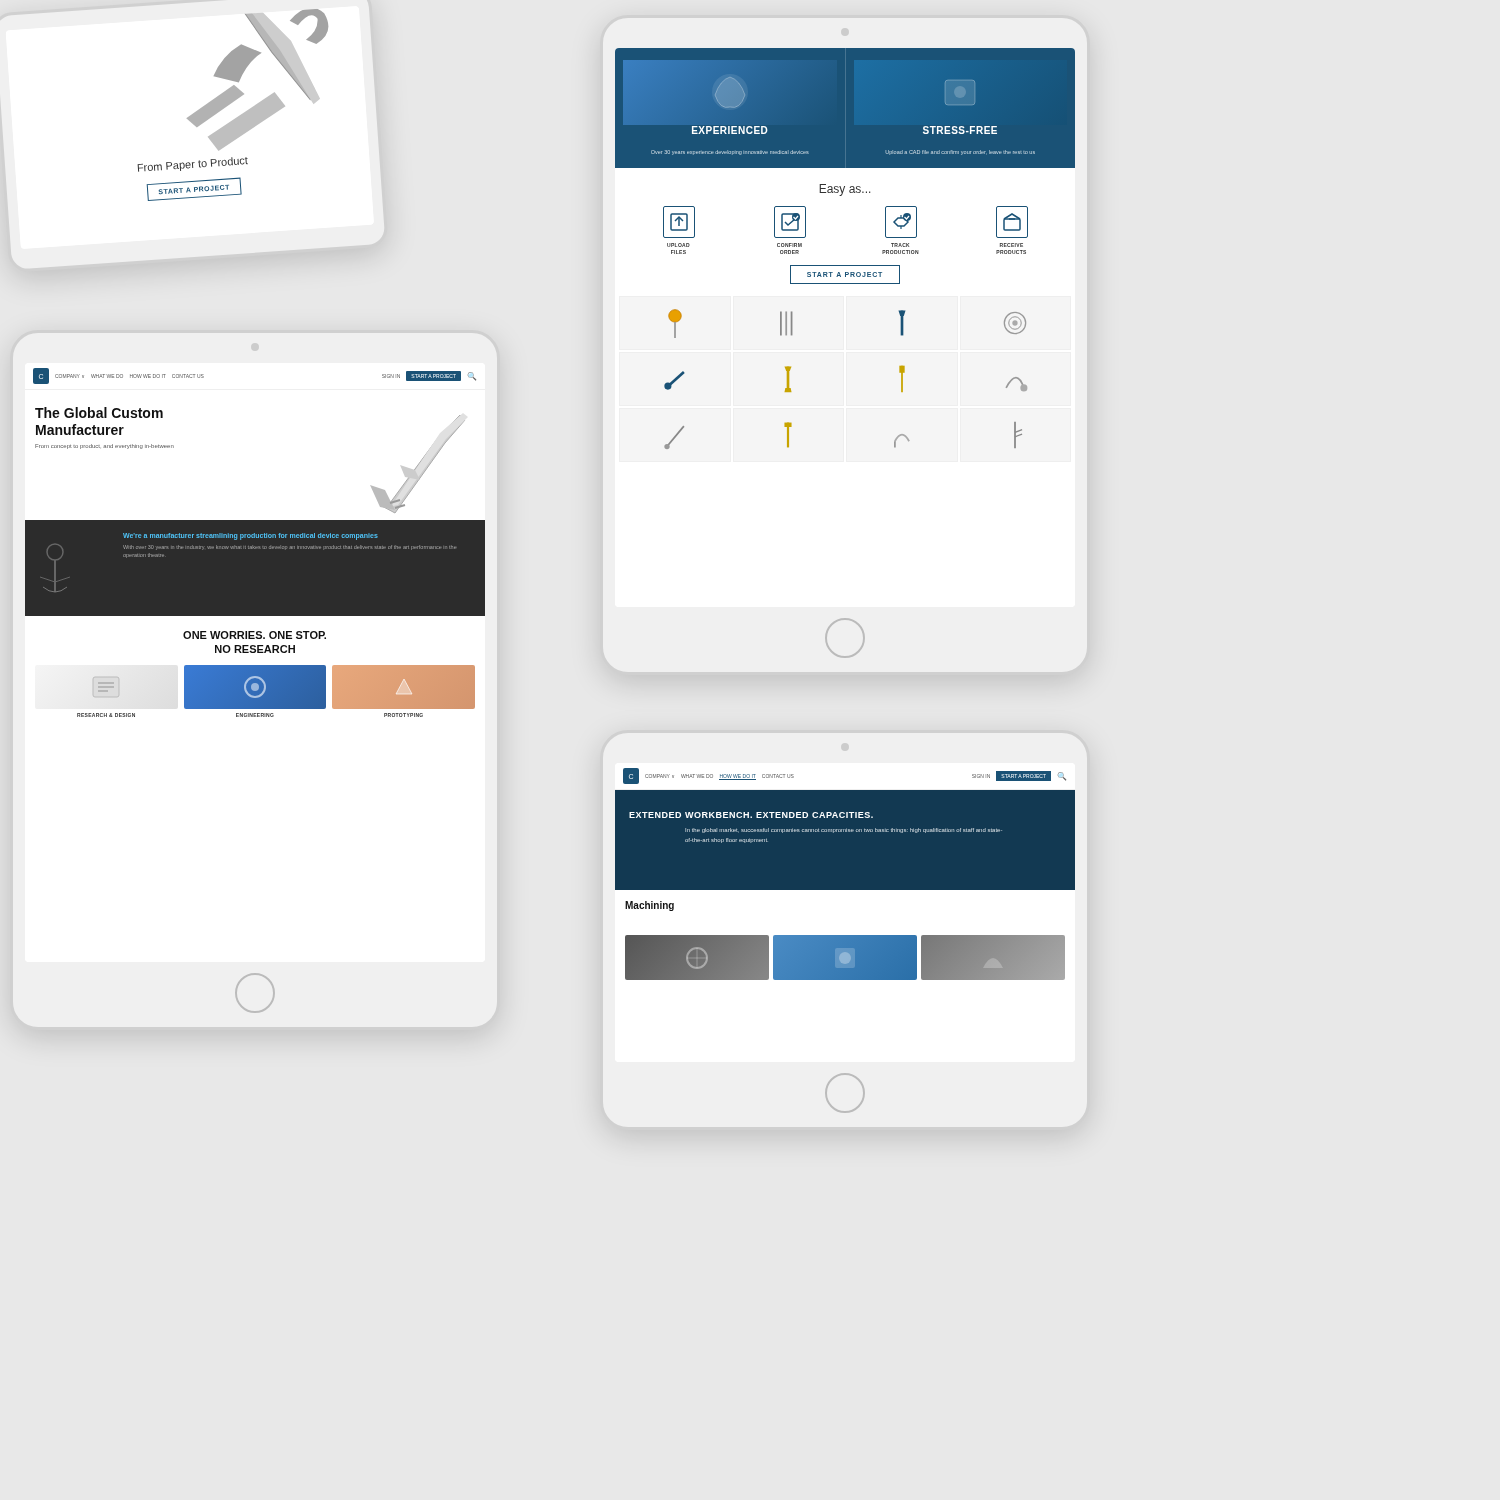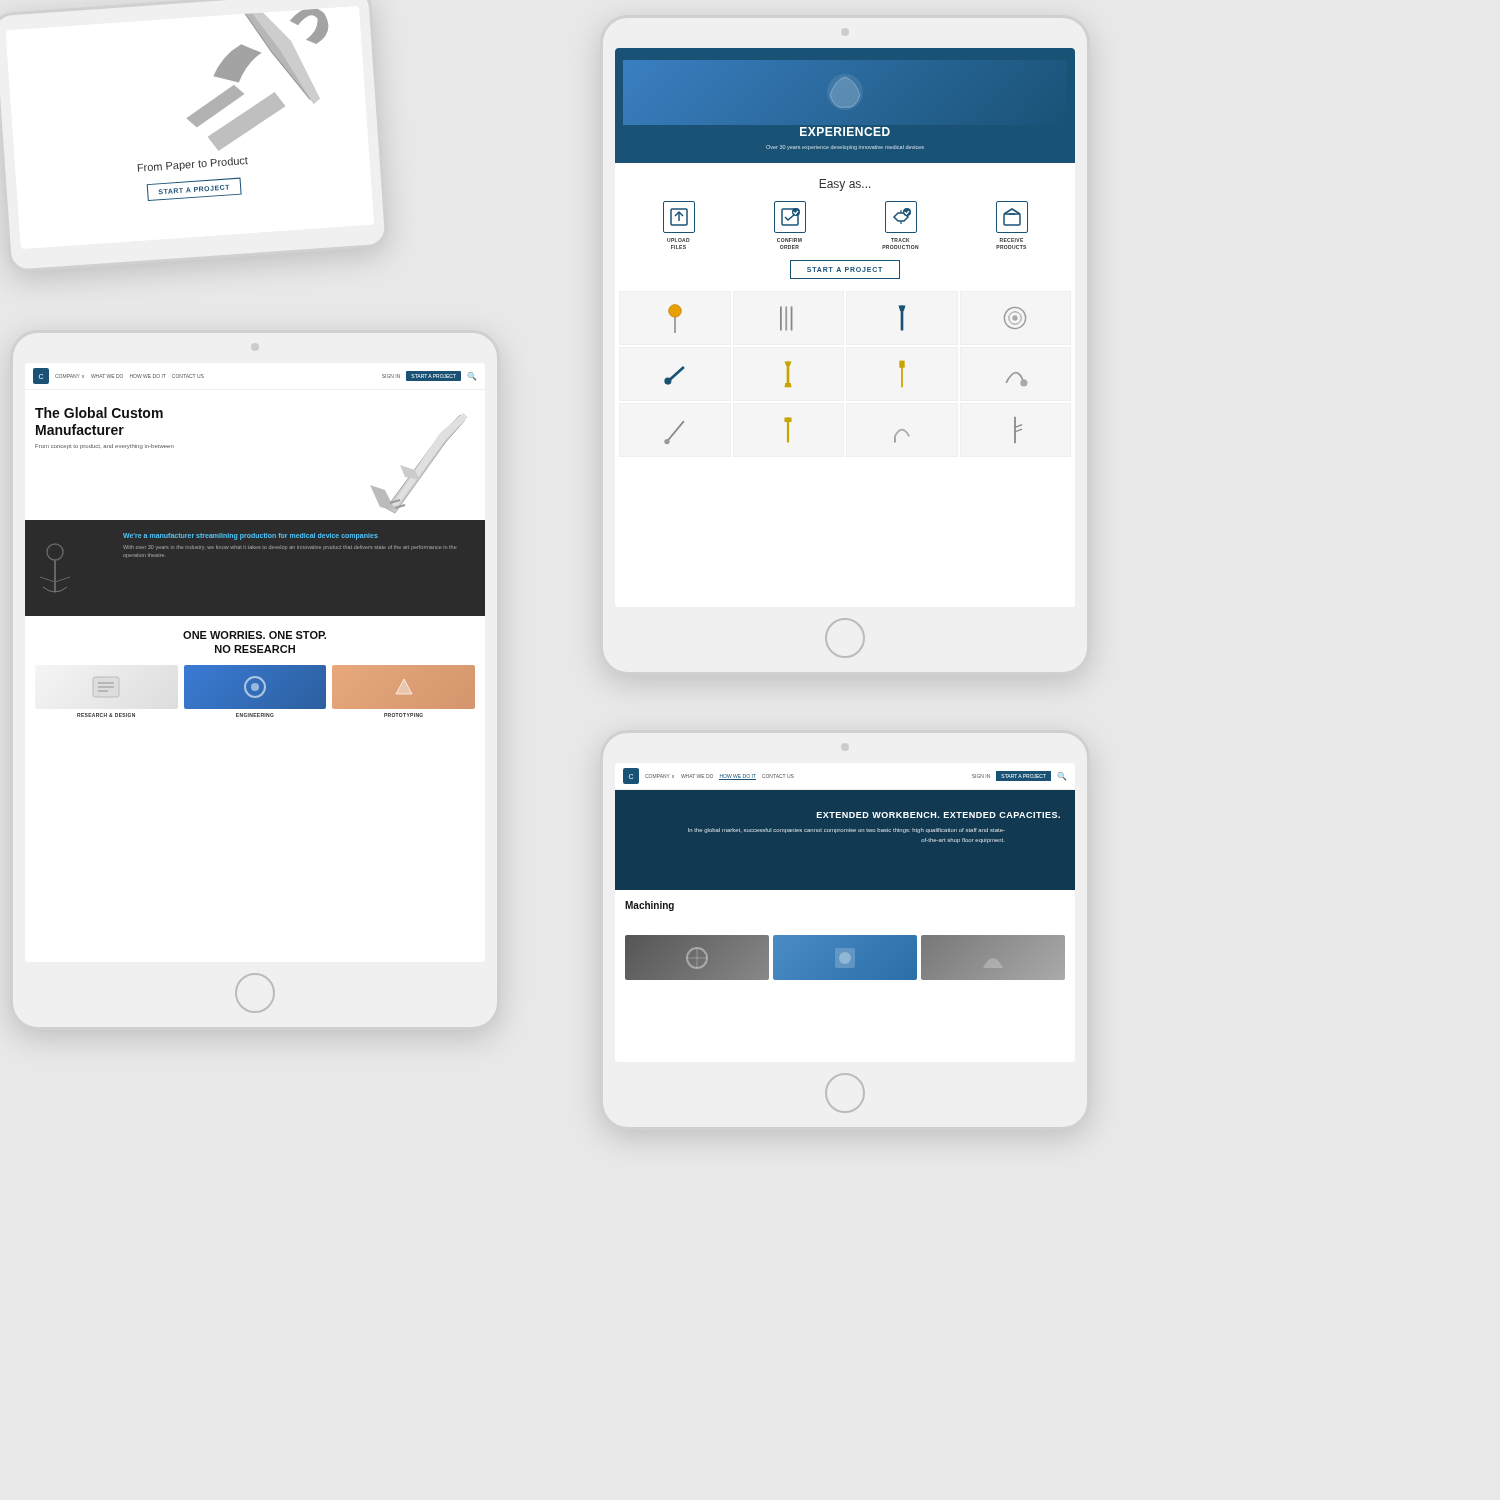--- a/index.html
+++ b/index.html
@@ -282,23 +282,23 @@
     .s3-banner-col {
       flex: 1;
       padding: 12px 8px;
       text-align: center;
       border-right: 1px solid rgba(255,255,255,0.2);
       position: relative;
     }
     .s3-banner-col:last-child { border-right: none; }
     .s3-banner-title {
       color: white;
-      font-size: 12px;
-      font-weight: bold;
-      margin-bottom: 4px;
+      font-size: 10px;
+      font-weight: bold;
+      margin-bottom: 12px;
       letter-spacing: 0.5px;
     }
     .s3-banner-body {
       color: rgba(255,255,255,0.8);
       font-size: 5.5px;
       line-height: 1.5;
     }
     
     .s3-easy {
       padding: 14px 10px 8px;
@@ -400,21 +400,21 @@
     .s4-nav-links span.active { color: #1a5276; border-bottom: 1px solid #1a5276; }
     .s4-nav-right {
       margin-left: auto;
       display: flex;
       gap: 6px;
       align-items: center;
     }
     .s4-hero-blue {
       background: #1a5276;
       padding: 20px 14px;
-      text-align: right;
+      text-align: left;
       min-height: 100px;
       position: relative;
       overflow: hidden;
     }
     .s4-hero-blue::before {
       content: '';
       position: absolute;
       inset: 0;
       background: rgba(0,0,0,0.3);
     }
@@ -606,20 +606,32 @@
             <div class="s3-img-exp" style="display:flex;align-items:center;justify-content:center;">
               <svg width="60" height="55" viewBox="0 0 60 55">
                 <circle cx="30" cy="27" r="18" fill="rgba(255,255,255,0.1)"></circle>
                 <path d="M15,30 Q20,15 30,12 Q40,15 45,30 Q40,45 30,42 Q20,45 15,30Z" fill="rgba(255,255,255,0.15)" stroke="rgba(255,255,255,0.3)" stroke-width="1"></path>
               </svg>
             </div>
           </div>
           <div class="s3-banner-title">EXPERIENCED</div>
           <div class="s3-banner-body">Over 30 years experience developing innovative medical devices</div>
         </div>
+        <div class="s3-banner-col">
+          <div style="height:65px;overflow:hidden;">
+            <div class="s3-img-sf" style="display:flex;align-items:center;justify-content:center;">
+              <svg width="60" height="55" viewBox="0 0 60 55">
+                <rect x="15" y="15" width="30" height="25" rx="3" fill="rgba(255,255,255,0.15)" stroke="rgba(255,255,255,0.3)"></rect>
+                <circle cx="30" cy="27" r="6" fill="rgba(255,255,255,0.2)"></circle>
+              </svg>
+            </div>
+          </div>
+          <div class="s3-banner-title">STRESS-FREE</div>
+          <div class="s3-banner-body">Upload a CAD file and confirm your order, leave the rest to us</div>
+        </div>
       </div>
 
       <div class="s3-easy">
         <div class="s3-easy-title">Easy as...</div>
         <div class="s3-steps">
 
           <div class="s3-step">
             <div class="s3-step-icon">
               <svg width="22" height="22" viewBox="0 0 22 22">
                 <rect x="3" y="3" width="16" height="16" rx="1" fill="none" stroke="#1a5276" stroke-width="1.5"></rect>

